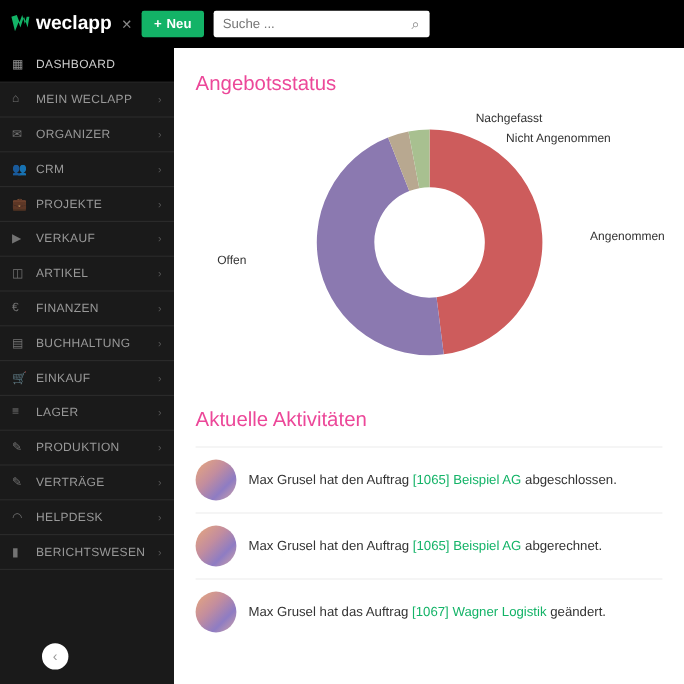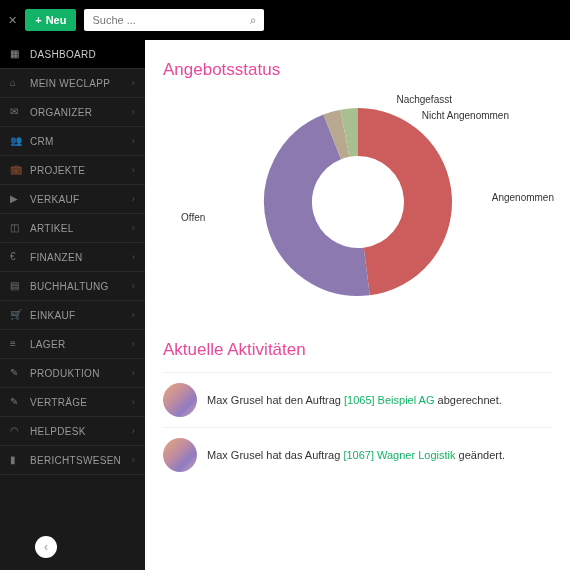--- a/index.html
+++ b/index.html
@@ -25,20 +25,26 @@
 .donut{width:200px;height:200px}
 .chart-label{position:absolute;font-size:10px;font-weight:normal;color:#333;white-space:nowrap}
 .activity{display:flex;align-items:center;gap:10px;padding:10px 0;border-top:1px solid #eee;font-size:11px;color:#333}
 .avatar{width:34px;height:34px;border-radius:50%;background:linear-gradient(135deg,#e8a87c 0%,#c38d9e 40%,#8e7cc3 70%,#d4a5a5 100%);flex-shrink:0}
 .activity .link{color:#13b367}
 </style>
 </head>
 <body>
 
 <div class="topbar">
+  <div class="logo">
+    <svg class="logo-icon" viewBox="0 0 24 24">
+        <path fill="#13b367" d="M2 4l4 16 4-10 2 6 4-12 4 12 2-12h-3l-2 8-3-10-3 8-3-8z"></path>
+      </svg>
+    <span>weclapp</span>
+  </div>
   <span class="topbar-x">✕</span>
   <button class="neu-btn">
       <span>+</span>
       <span>Neu</span>
     </button>
   <div class="search-wrap">
     <input type="text" placeholder="Suche ..." style="">
     <span style="font-size:12px;color:#888">⌕</span>
   </div>
 </div>
@@ -134,20 +140,24 @@
         </svg>
       <span class="chart-label" style="left:18px;top:120px">Offen</span>
       <span class="chart-label" style="right:-2px;top:100px">Angenommen</span>
       <span class="chart-label" style="right:43px;top:18px">Nicht Angenommen</span>
       <span class="chart-label" style="right:100px;top:2px">Nachgefasst</span>
     </div>
     <h2 class="section-title">Aktuelle Aktivitäten</h2>
     <div id="act-list">
         <div class="activity">
           <div class="avatar"></div>
+          <div><span>Max Grusel</span><span> hat den Auftrag </span><span class="link">[1065] Beispiel AG</span><span> abgeschlossen.</span></div>
+        </div>
+        <div class="activity">
+          <div class="avatar"></div>
           <div><span>Max Grusel</span><span> hat den Auftrag </span><span class="link">[1065] Beispiel AG</span><span> abgerechnet.</span></div>
         </div>
         <div class="activity">
           <div class="avatar"></div>
           <div><span>Max Grusel</span><span> hat das Auftrag </span><span class="link">[1067] Wagner Logistik</span><span> geändert.</span></div>
         </div>
       </div>
   </div>
 </div>
 

